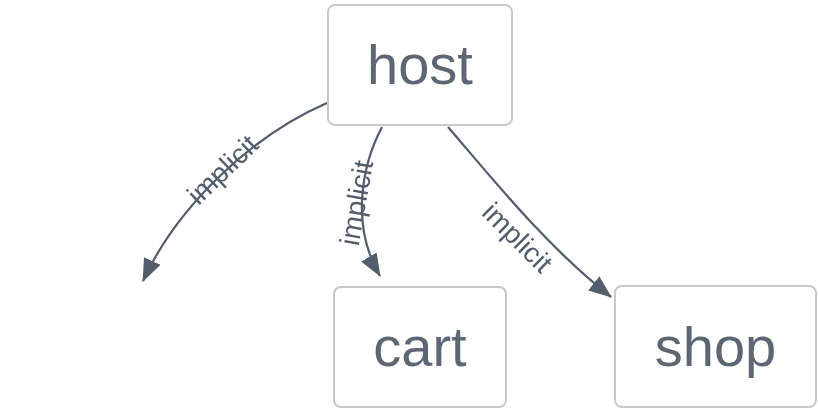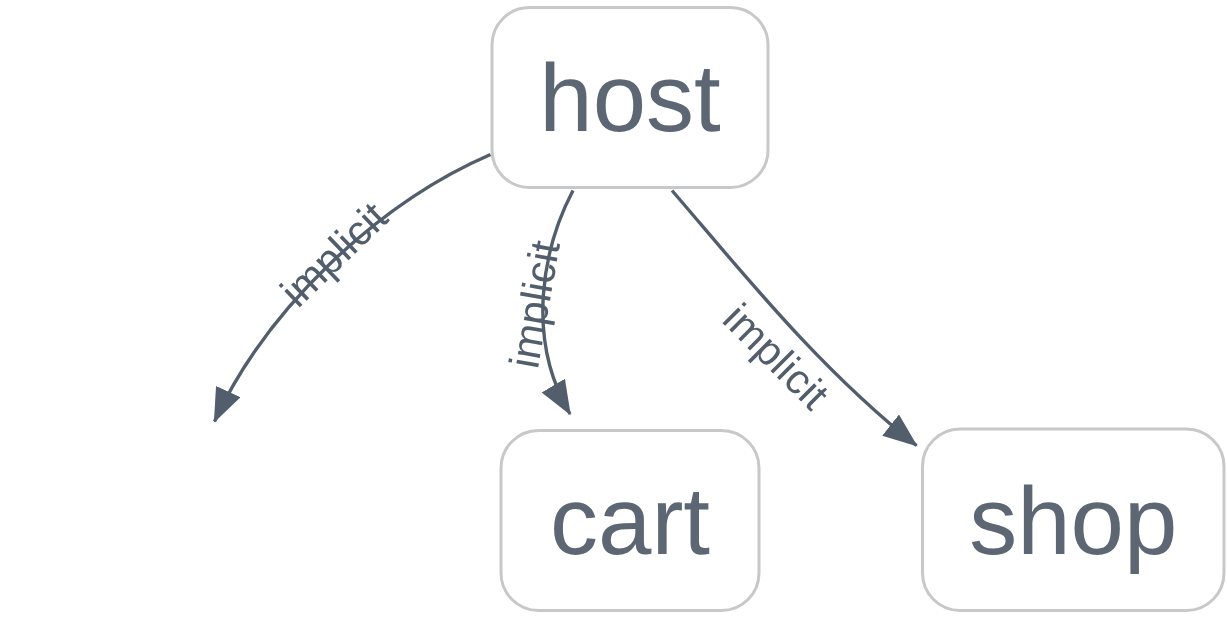--- a/index.html
+++ b/index.html
@@ -28,23 +28,23 @@
     stroke-width: 2.25;
   }
   .arrowhead {
     fill: var(--edge, #535e6d);
   }
   .node {
     position: absolute;
     box-sizing: border-box;
     background: var(--node-fill, #ffffff);
     border: 2.5px solid var(--node-border, #c7c8c9);
-    border-radius: 26px;
+    border-radius: 8px;
     color: var(--node-text, #5d6673);
-    font-size: 64px;
+    font-size: 56px;
     line-height: 1;
     display: flex;
     align-items: center;
     justify-content: center;
     cursor: default;
   }
   .node-host  { left: 327px; top:   4px; width: 186px; height: 122px; }
   .node-about { left:   2px; top: 287px; width: 228px; height: 121px; }
   .node-cart  { left: 333px; top: 286px; width: 174px; height: 122px; }
   .node-shop  { left: 614px; top: 285px; width: 203px; height: 123px; }

